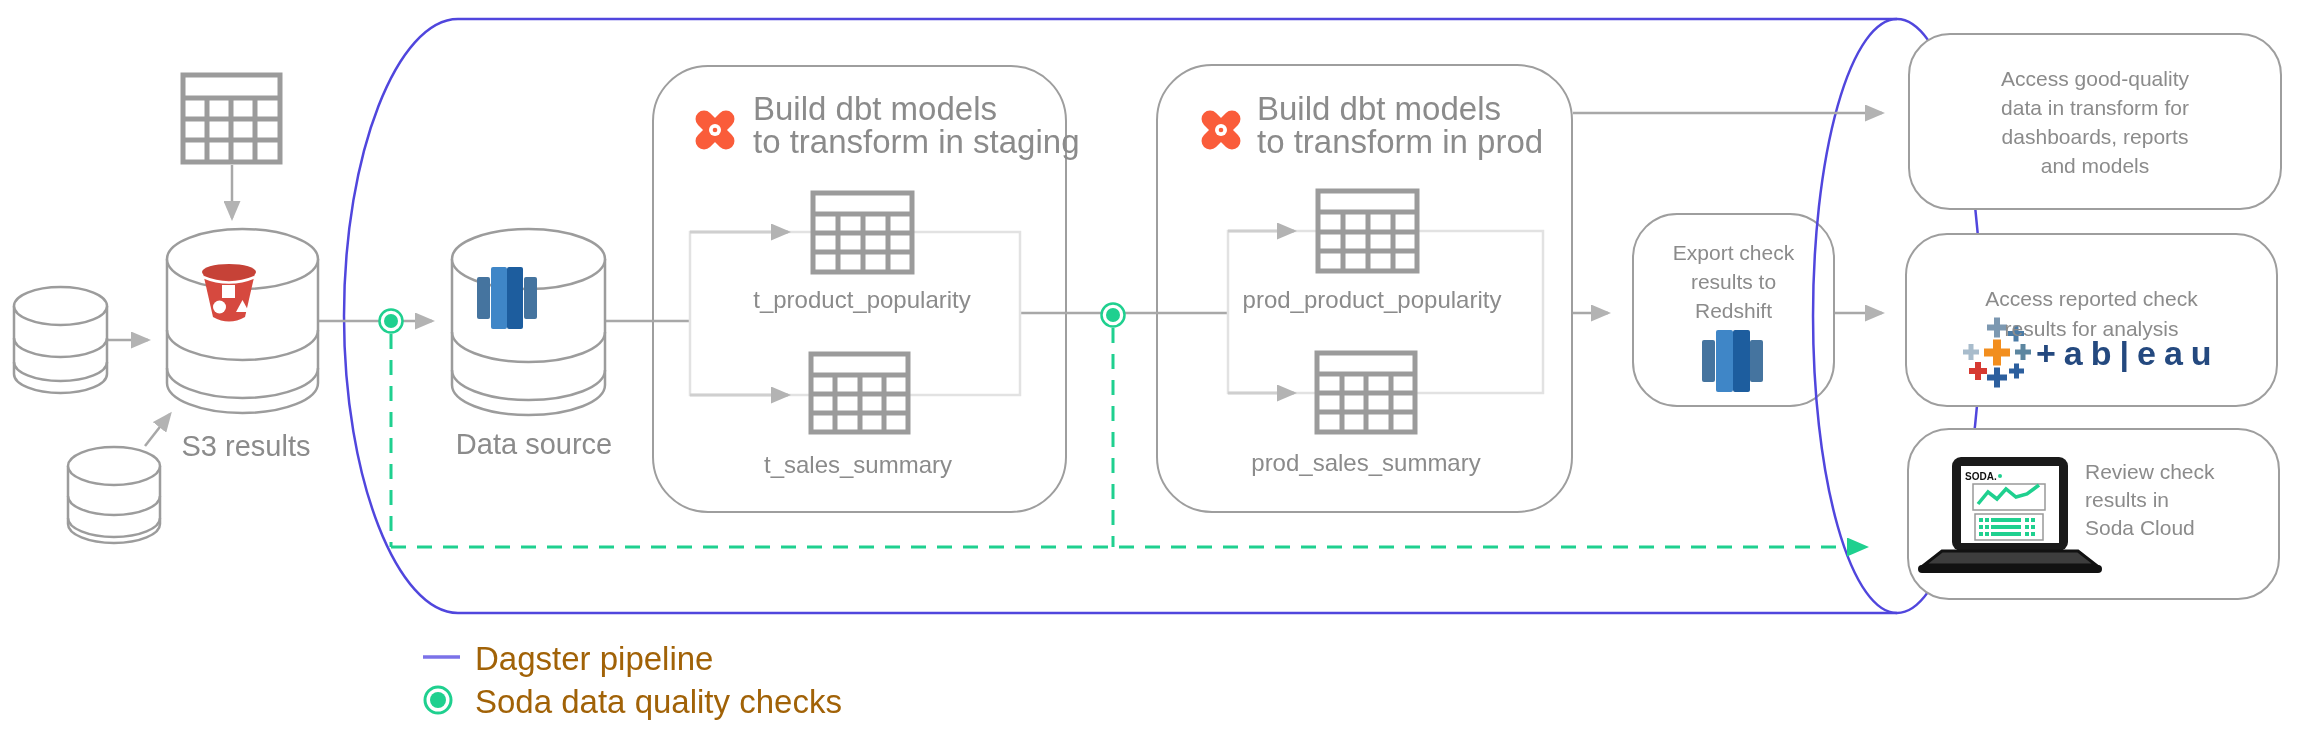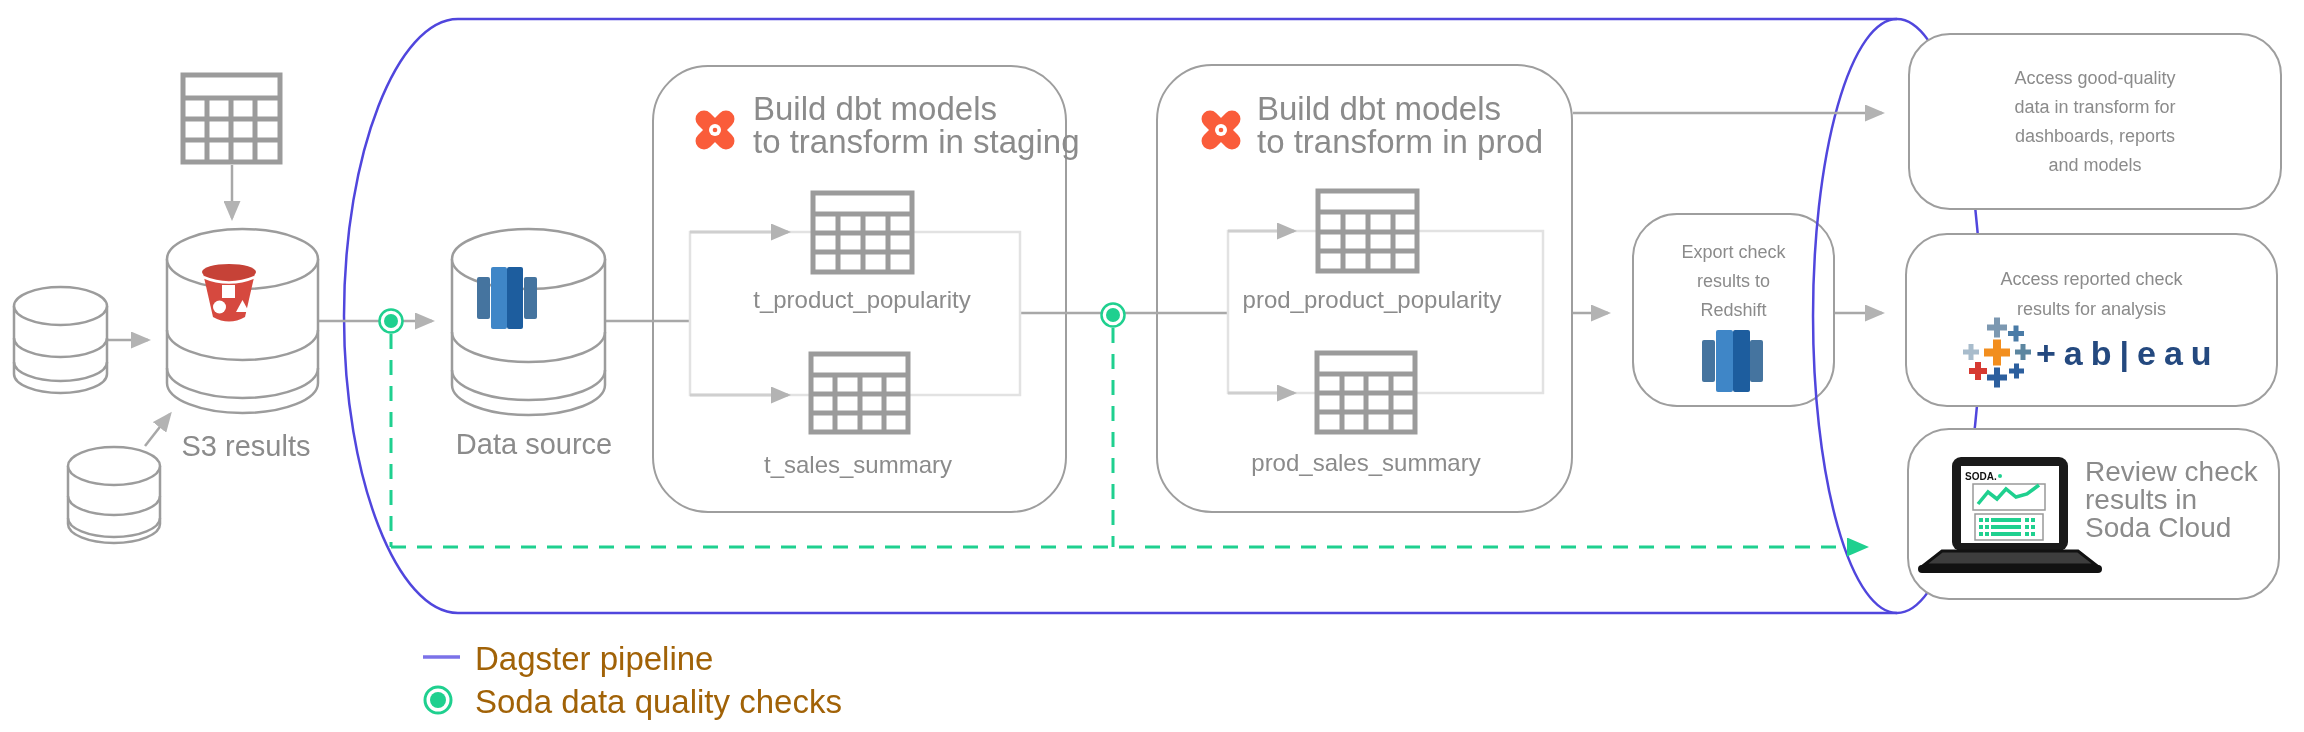--- a/index.html
+++ b/index.html
@@ -5,21 +5,21 @@
   html,body{margin:0;padding:0;background:#fff;}
   #canvas{position:relative;width:2304px;height:732px;background:#ffffff;overflow:hidden;
           font-family:"Liberation Sans",sans-serif;}
   svg.layer{position:absolute;left:0;top:0;pointer-events:none;}
   .box{position:absolute;background:#ffffff;border:2.5px solid #9e9e9e;box-sizing:border-box;}
   .lbl{position:absolute;color:#8b8b8b;white-space:nowrap;}
   .ctr{text-align:center;}
   .node-label{font-size:29px;}
   .box-title{font-size:33px;line-height:33px;}
   .table-label{font-size:24px;}
-  .out-lines{font-size:18px;line-height:29px;color:#8b8b8b;text-align:center;width:100%;}
+  .out-lines{font-size:21px;line-height:29px;color:#8b8b8b;text-align:center;width:100%;}
   .flexcol{position:absolute;display:flex;flex-direction:column;align-items:center;box-sizing:border-box;}
   .legend-item{font-size:33px;color:#a16207;position:absolute;white-space:nowrap;}
   .r56{border-radius:56px;} .r45{border-radius:45px;} .r42{border-radius:42px;}
 </style>
 </head>
 <body>
 
 <div id="canvas">
 
   <svg class="layer" width="2304" height="732" viewBox="0 0 2304 732">
@@ -271,27 +271,27 @@
   <div class="flexcol" style="left:1908px;top:33px;width:374px;height:177px;justify-content:center;">
     <div class="out-lines">
       <div>Access good-quality</div>
       <div>data in transform for</div>
       <div>dashboards, reports</div>
       <div>and models</div>
     </div>
   </div>
 
   <div class="flexcol" style="left:1905px;top:233px;width:373px;padding-top:31px;">
-    <div class="out-lines" style="line-height:30px;">
+    <div class="out-lines" style="line-height:30px;margin-top:20px;">
       <div>Access reported check</div>
       <div>results for analysis</div>
     </div>
   </div>
 
-  <div class="lbl" style="left:2085px;top:458px;font-size:28px;line-height:28px;">
+  <div class="lbl" style="left:2085px;top:458px;font-size:21px;line-height:28px;">
     <div>Review check</div>
     <div>results in</div>
     <div>Soda Cloud</div>
   </div>
 
   <div class="legend-item" style="left:475px;top:640px;">Dagster pipeline</div>
   <div class="legend-item" style="left:475px;top:683px;">Soda data quality checks</div>
 
 </div>
 

